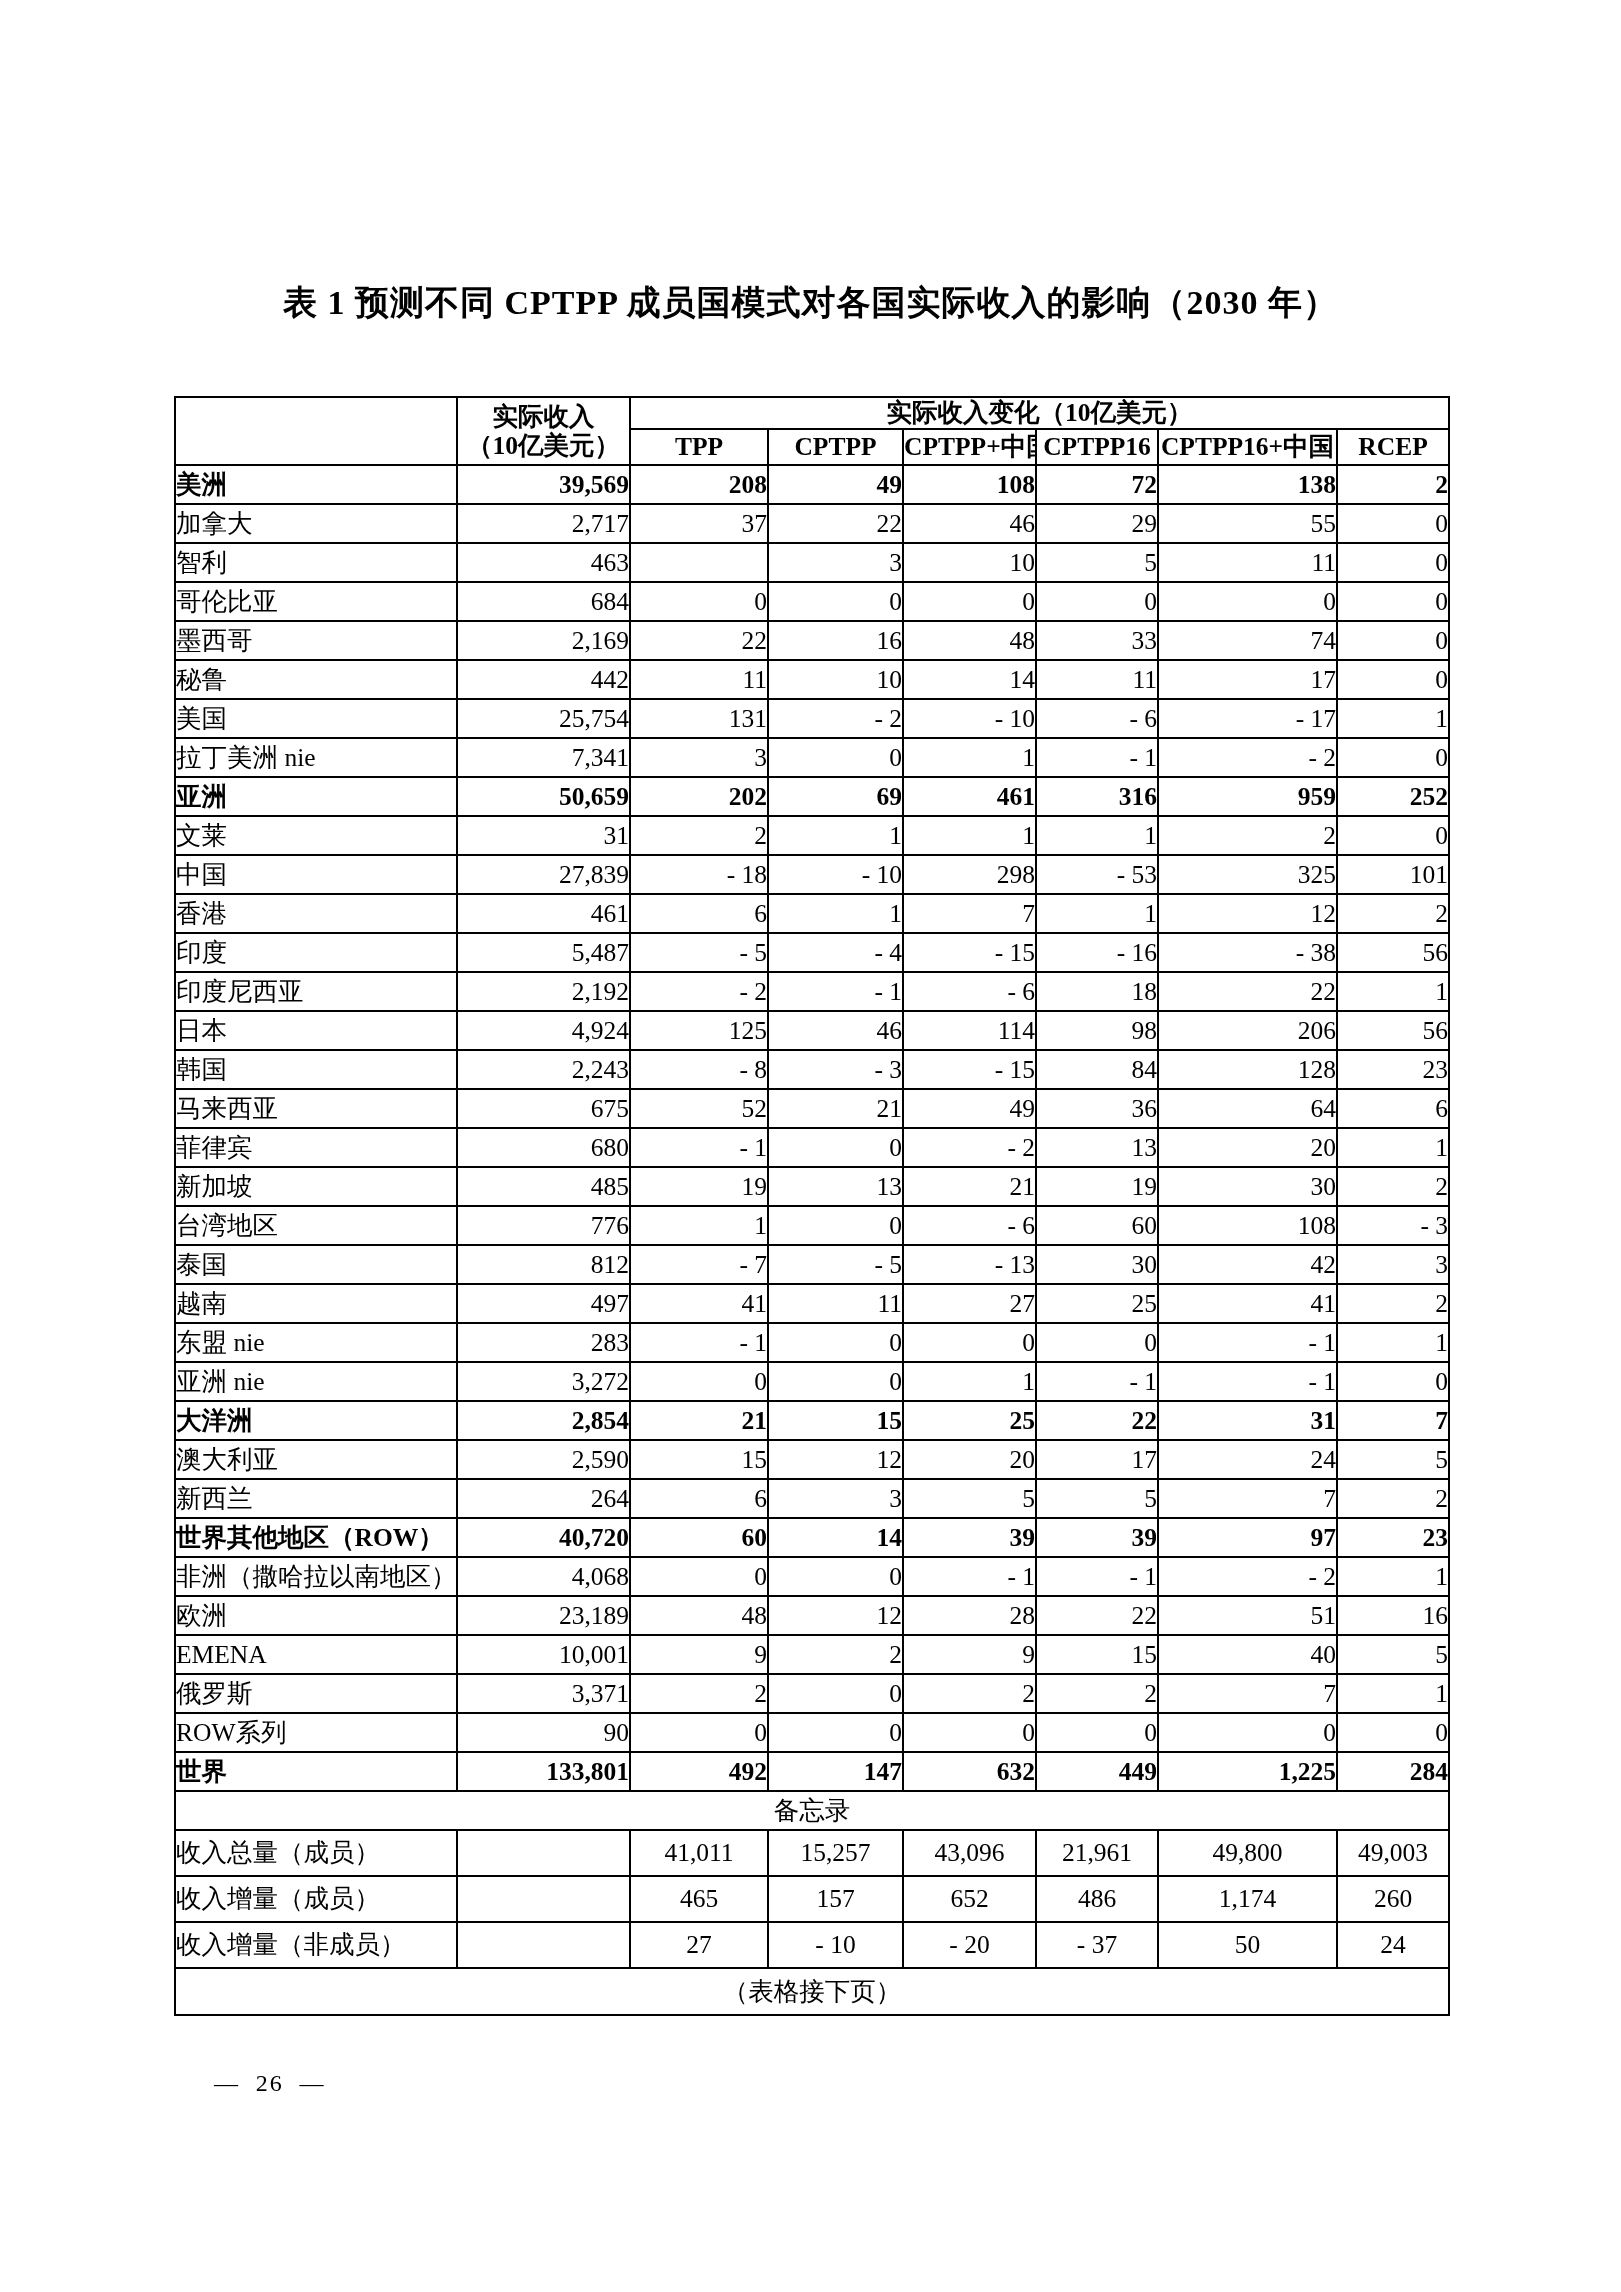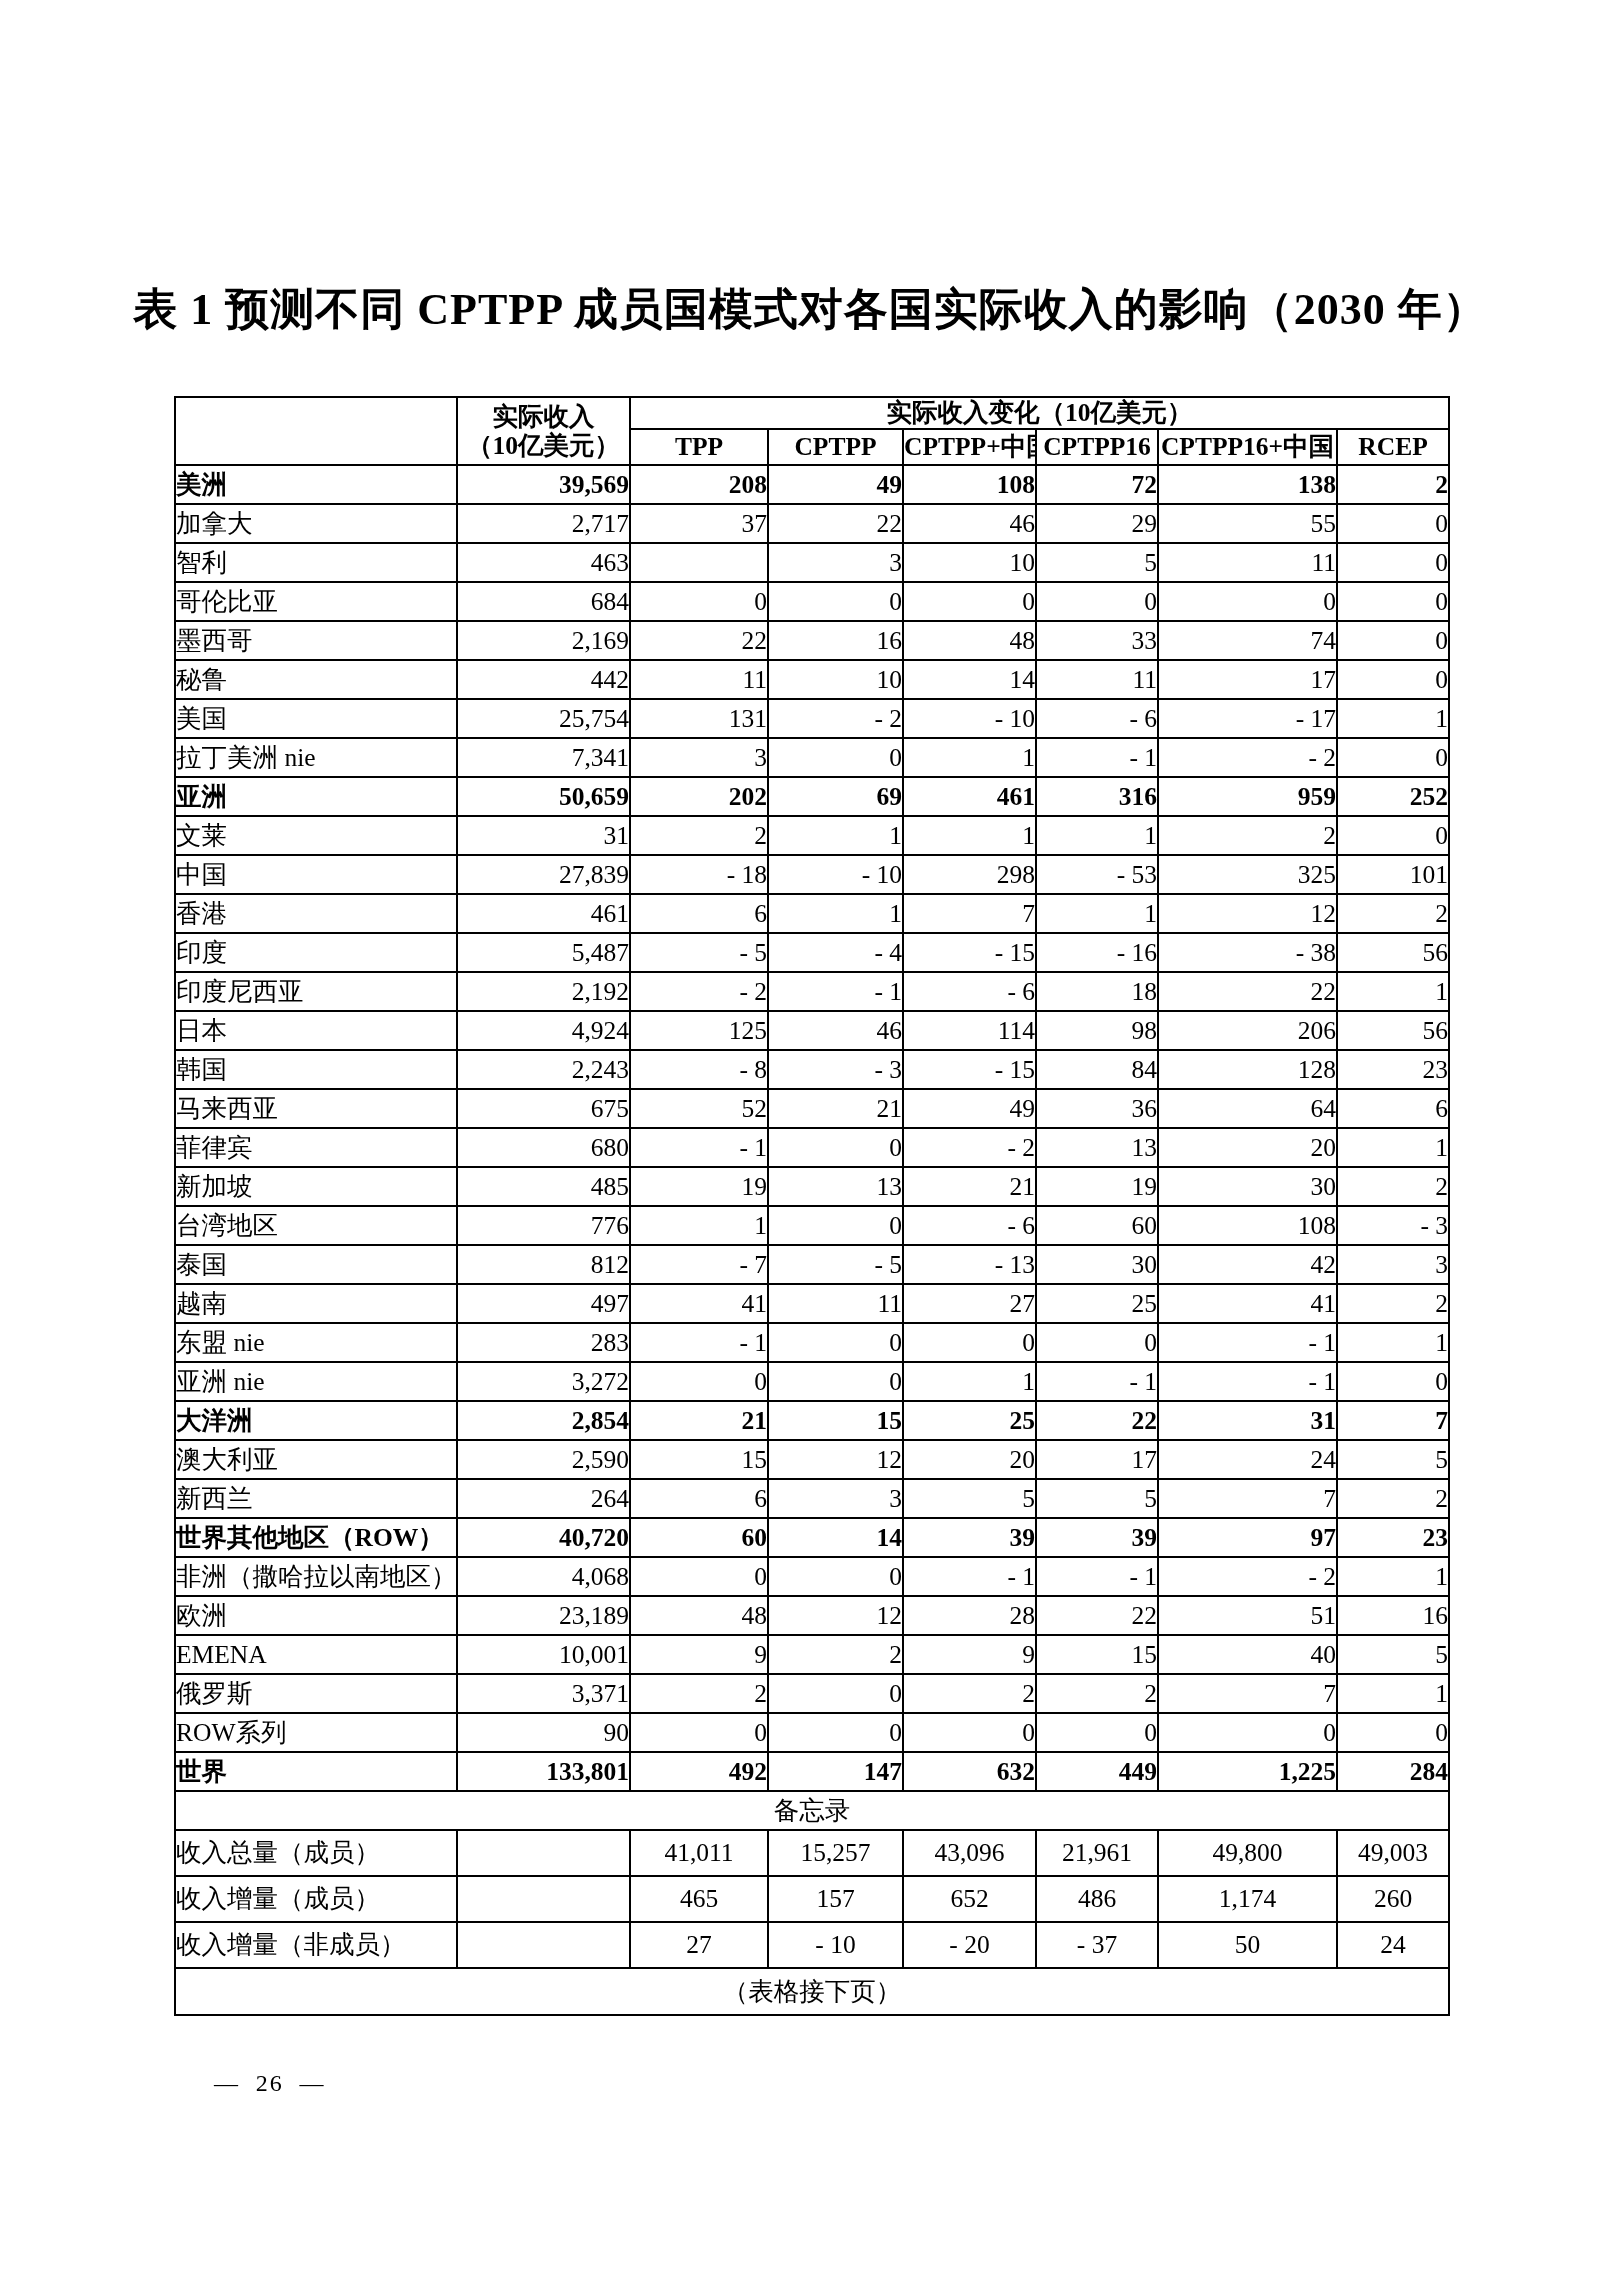--- a/index.html
+++ b/index.html
@@ -8,21 +8,21 @@
     width:1621px;height:2293px;
     background:#ffffff;
     font-family:"Liberation Serif","DejaVu Serif",serif;
     color:#000;
     overflow:hidden;
   }
   .title{
     position:absolute;
     top:280px;left:0;width:100%;
     text-align:center;
-    font-size:44px;
+    font-size:34px;
     font-weight:bold;
     letter-spacing:1px;
     white-space:nowrap;
   }
   .table-wrap{
     position:absolute;
     left:174px;top:396px;
     width:1160px;
   }
   table.income{

